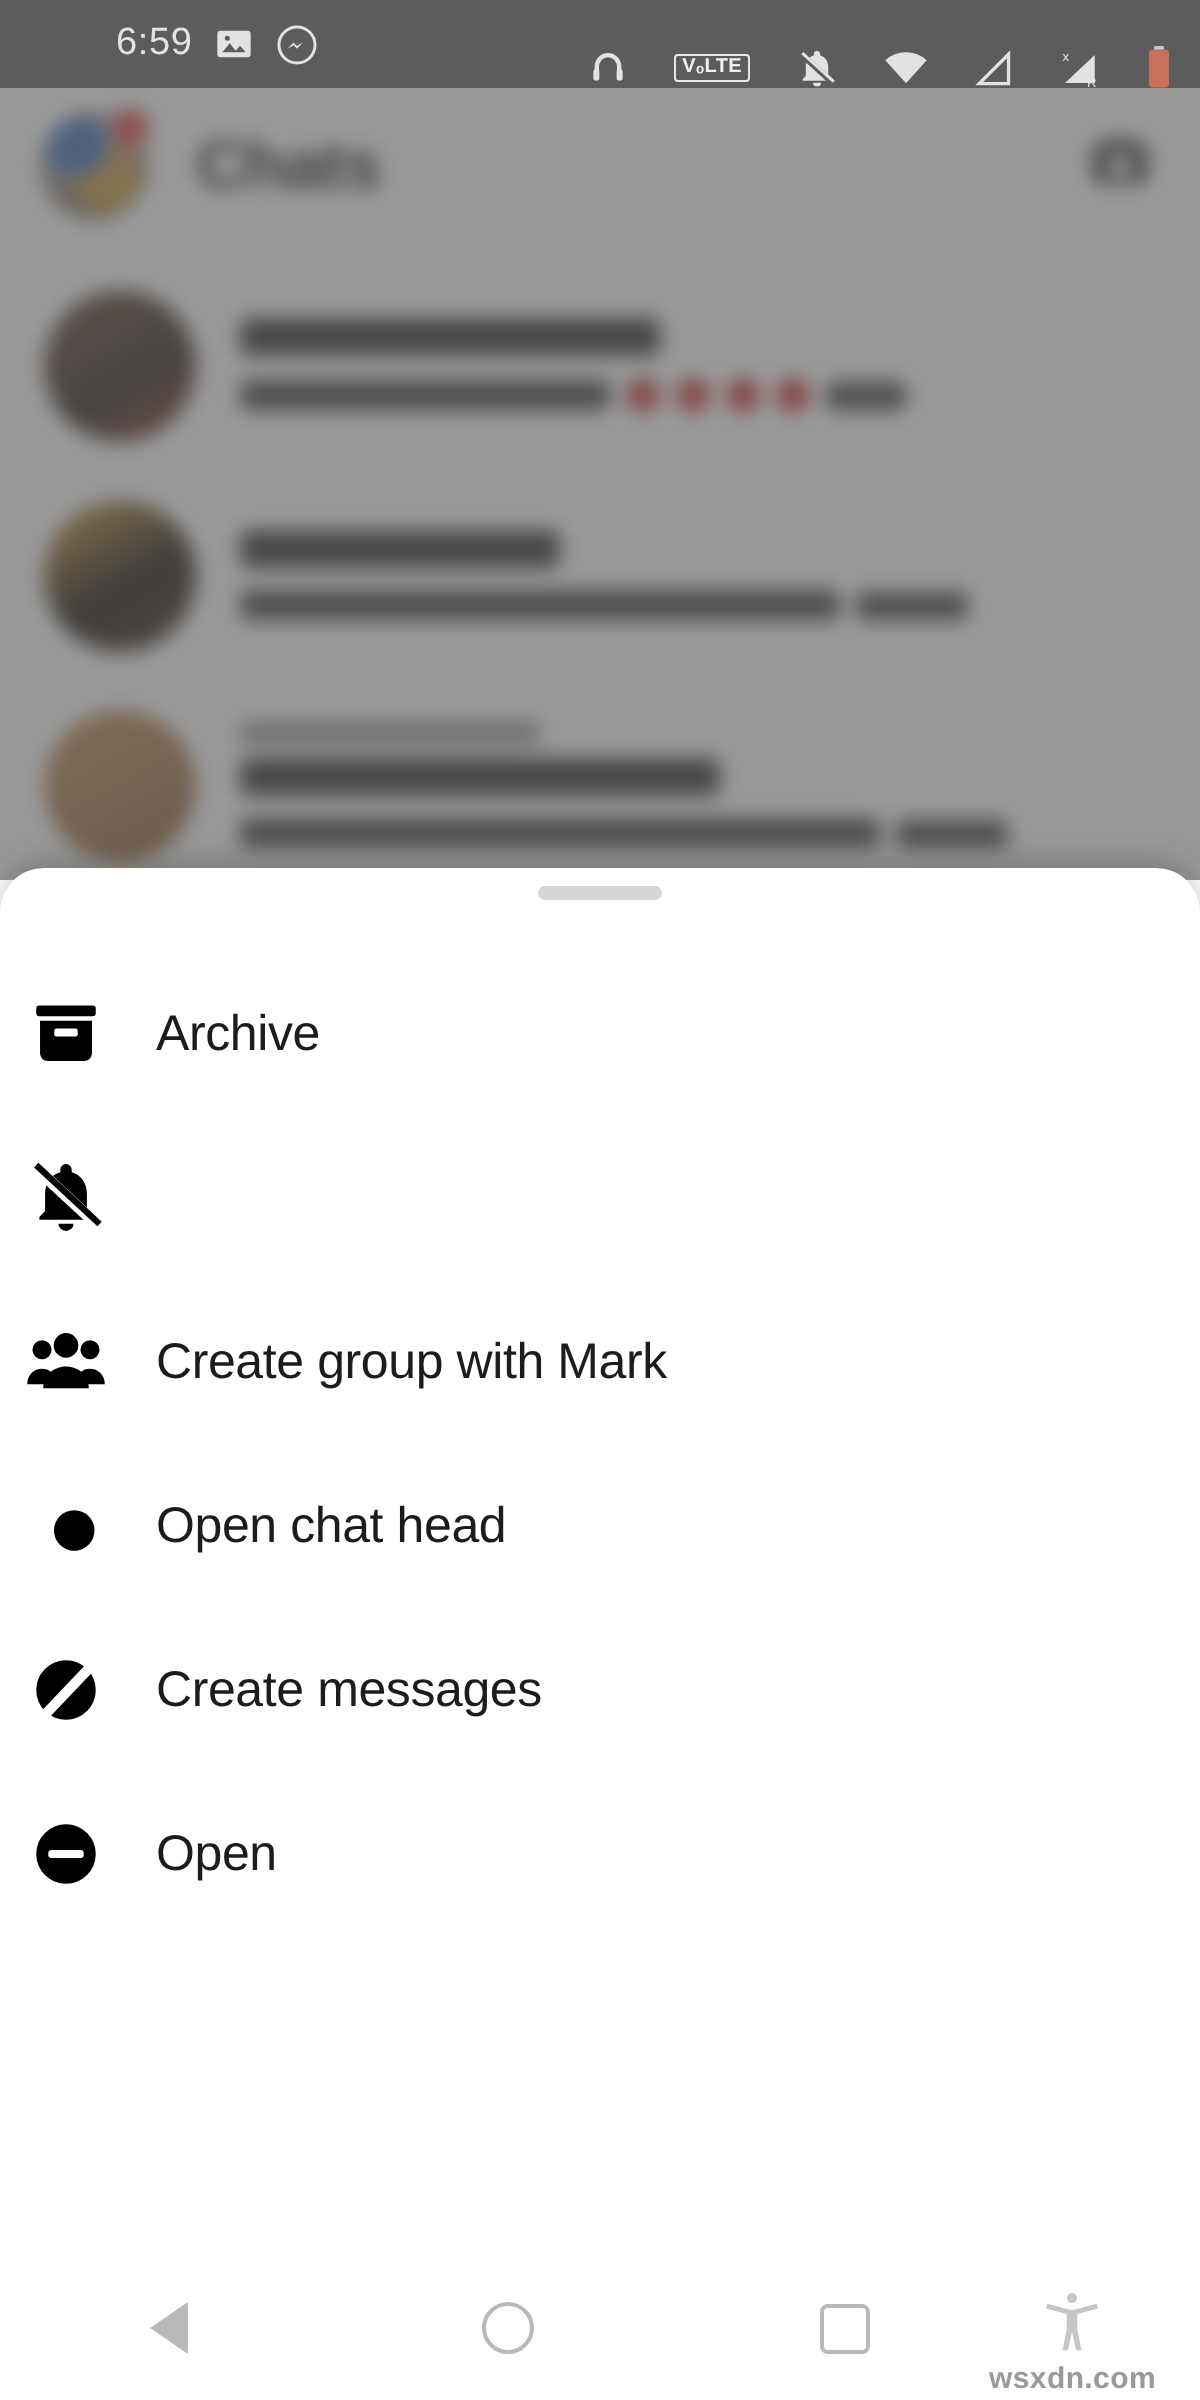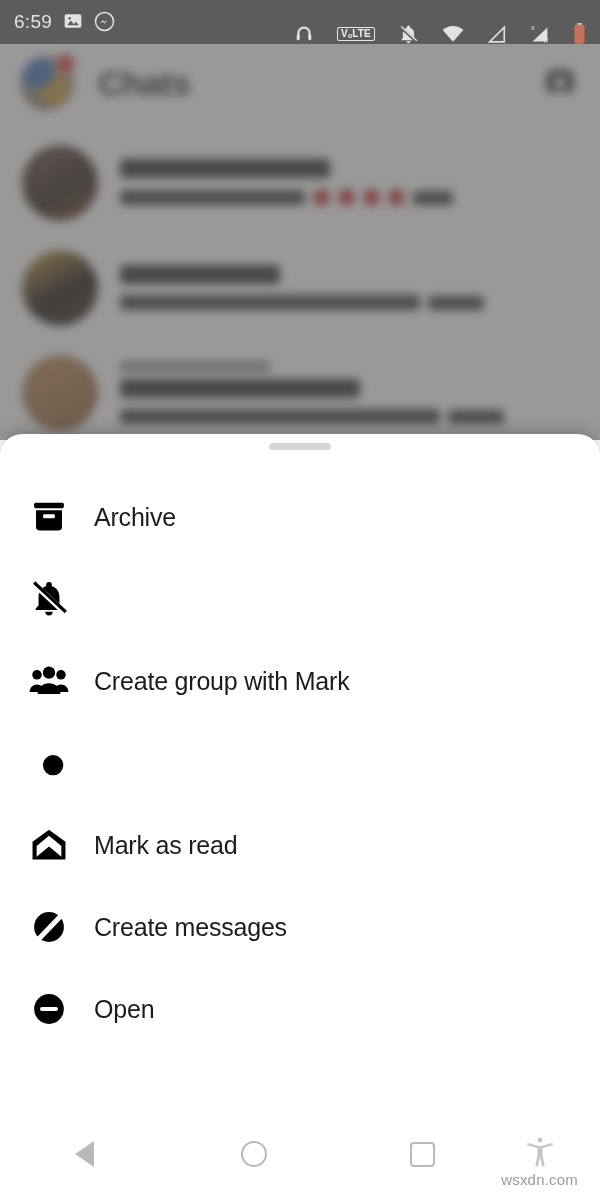--- a/index.html
+++ b/index.html
@@ -29,21 +29,21 @@
   }
 
   
   #statusbar{
     position:absolute; left:0; top:0; width:600px; height:44px;
     background:#5c5c5c;
     display:flex; align-items:center;
     padding:0 14px;
     z-index:9;
   }
-  #sb-left{ display:flex; align-items:flex-start; gap:11px; }
+  #sb-left{ display:flex; align-items:center; gap:11px;margin-left:44px; }
   .sb-time{ color:#e2e2e2; font-size:19px; letter-spacing:.3px; }
   .sb-ico{ display:inline-flex; align-items:center; justify-content:center; }
   #sb-right{ margin-left:auto; display:flex; align-items:center; gap:23px;margin-top:24px; }
 
   .volte-box{
     border:1.6px solid #e8e8e8; border-radius:2px;
     color:#efefef; font-size:10px; font-weight:bold;
     padding:1px 3px; line-height:1.05; letter-spacing:.2px;
   }
 
@@ -103,38 +103,39 @@
     box-shadow:0 -3px 16px rgba(0,0,0,.22);
   }
   #sheet-handle{
     width:62px; height:7px; border-radius:4px;
     background:#d6d6d6;
     margin:9px auto 0;
   }
   #menu{ margin-top:26px; }
   .menu-item{
     display:flex; align-items:center;
-    height:82px; padding:0 26px;
+    height:82px; padding:0 10px;
     cursor:pointer;
   }
   .menu-icon{
     width:46px; flex:none;
     display:flex; align-items:center; justify-content:center;
     color:#000;
   }
   .menu-label{
     margin-left:22px; font-size:25px; color:#1c1c1c; letter-spacing:-.2px;
   }
 
   
   #navbar{
-    position:absolute; left:0; bottom:10px; width:600px; height:72px;
+    position:absolute; left:0; bottom:0; width:600px; height:72px;
     background:#ffffff;
     display:flex; align-items:center;
     z-index:12;
+    font-weight:bold;
   }
   .nav-btn{
     flex:1; display:flex; align-items:center; justify-content:center;
     height:72px;
   }
   #nav-spacer{ flex:.55; }
   .tri-back{
     width:0; height:0;
     border-top:13px solid transparent; border-bottom:13px solid transparent;
     border-right:19px solid #b9b9b9;
@@ -321,32 +322,23 @@
     </div>
 
     <div class="menu-item">
       <span class="menu-icon">
         <svg width="38" height="38" viewBox="0 0 24 24">
           <path d="M8.6 3.4a8.3 8.3 0 0 0 0 15.6 8.3 8.3 0 0 1 0-15.6z" fill="#000"></path>
           <path d="M11.6 4.1a7.6 7.6 0 0 0 0 14.2 7.6 7.6 0 0 1 0-14.2z" fill="#000"></path>
           <circle cx="14.6" cy="13.4" r="6.4" fill="#000"></circle>
         </svg>
       </span>
-    </div>
-
-    <div class="menu-item">
-      <span class="menu-icon">
-        <svg width="38" height="38" viewBox="0 0 24 24">
-          <path d="M12 2.4L1.6 10v11.2h20.8V10z" fill="#000"></path>
-          <path d="M12 6.2L4.2 12.6v7.2h15.6v-7.2z" fill="#fff"></path>
-          <path d="M2.4 20.9L12 12.9l9.6 8z" fill="#000"></path>
-        </svg>
-      </span>
-      <span class="menu-label">Mark as read</span>
-    </div>
+      <span class="menu-label">Open chat head</span>
+    </div>
+
 
     <div class="menu-item">
       <span class="menu-icon">
         <svg width="38" height="38" viewBox="0 0 24 24">
           <circle cx="12" cy="12" r="9.4" fill="#000"></circle>
           <path d="M4.6 20.6L20.2 4.2" stroke="#fff" stroke-width="3.2"></path>
         </svg>
       </span>
       <span class="menu-label">Create messages</span>
     </div>

